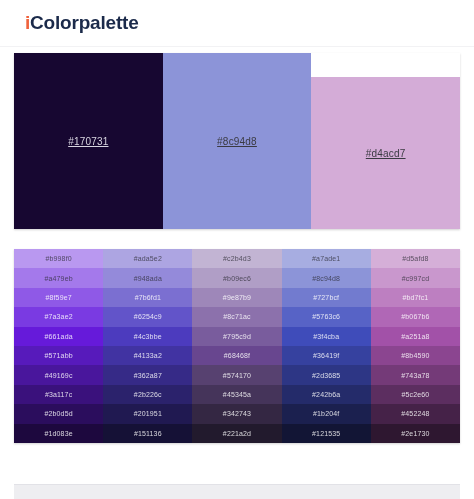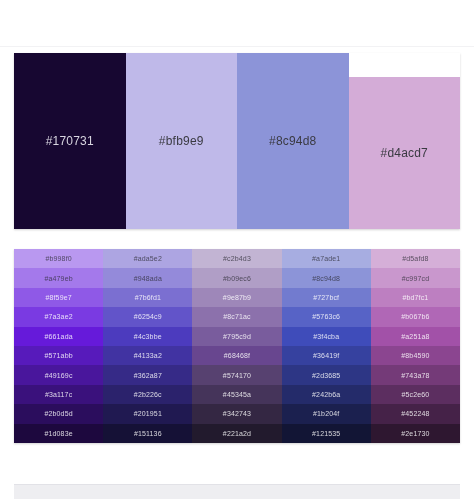--- a/index.html
+++ b/index.html
@@ -51,23 +51,24 @@
     display: flex;
     box-shadow: 0 1px 2px rgba(0,0,0,0.18);
   }
   .main-swatch {
     flex: 1 1 0;
     display: flex;
     align-items: center;
     justify-content: center;
   }
   .main-swatch .hex {
-    font-size: 12px;
+    font-size: 10px;
     letter-spacing: 0.2px;
     color: #3a3a42;
+    text-decoration: underline;
   }
   .main-swatch.dark .hex {
     color: #d8d5e0;
   }
 
   
   .grid-wrap {
     margin: 20px 14px 0 14px;
     box-shadow: 0 1px 2px rgba(0,0,0,0.18);
     overflow: hidden;
@@ -100,29 +101,29 @@
     bottom: 0;
     height: 14px;
     background: #eeeef1;
     border-top: 1px solid #e2e2e7;
   }
 </style>
 </head>
 <body>
 
 <div class="header">
+  <div class="brand">
+    <span class="brand-i">i</span><span>Colorpalette</span>
+  </div>
 </div>
 
 <div class="main-band">
     <div class="main-swatch dark" style="background: rgb(23, 7, 49);">
       <span class="hex">#170731</span>
     </div>
-    <div class="main-swatch" style="background: rgb(191, 185, 233);">
-      <span class="hex">#bfb9e9</span>
-    </div>
     <div class="main-swatch" style="background: rgb(140, 148, 216);">
       <span class="hex">#8c94d8</span>
     </div>
     <div class="main-swatch" style="background: rgb(212, 172, 215); margin-top: 24px;">
       <span class="hex">#d4acd7</span>
     </div>
   </div>
 
 <div class="grid-wrap">
     <div class="grid-row">

